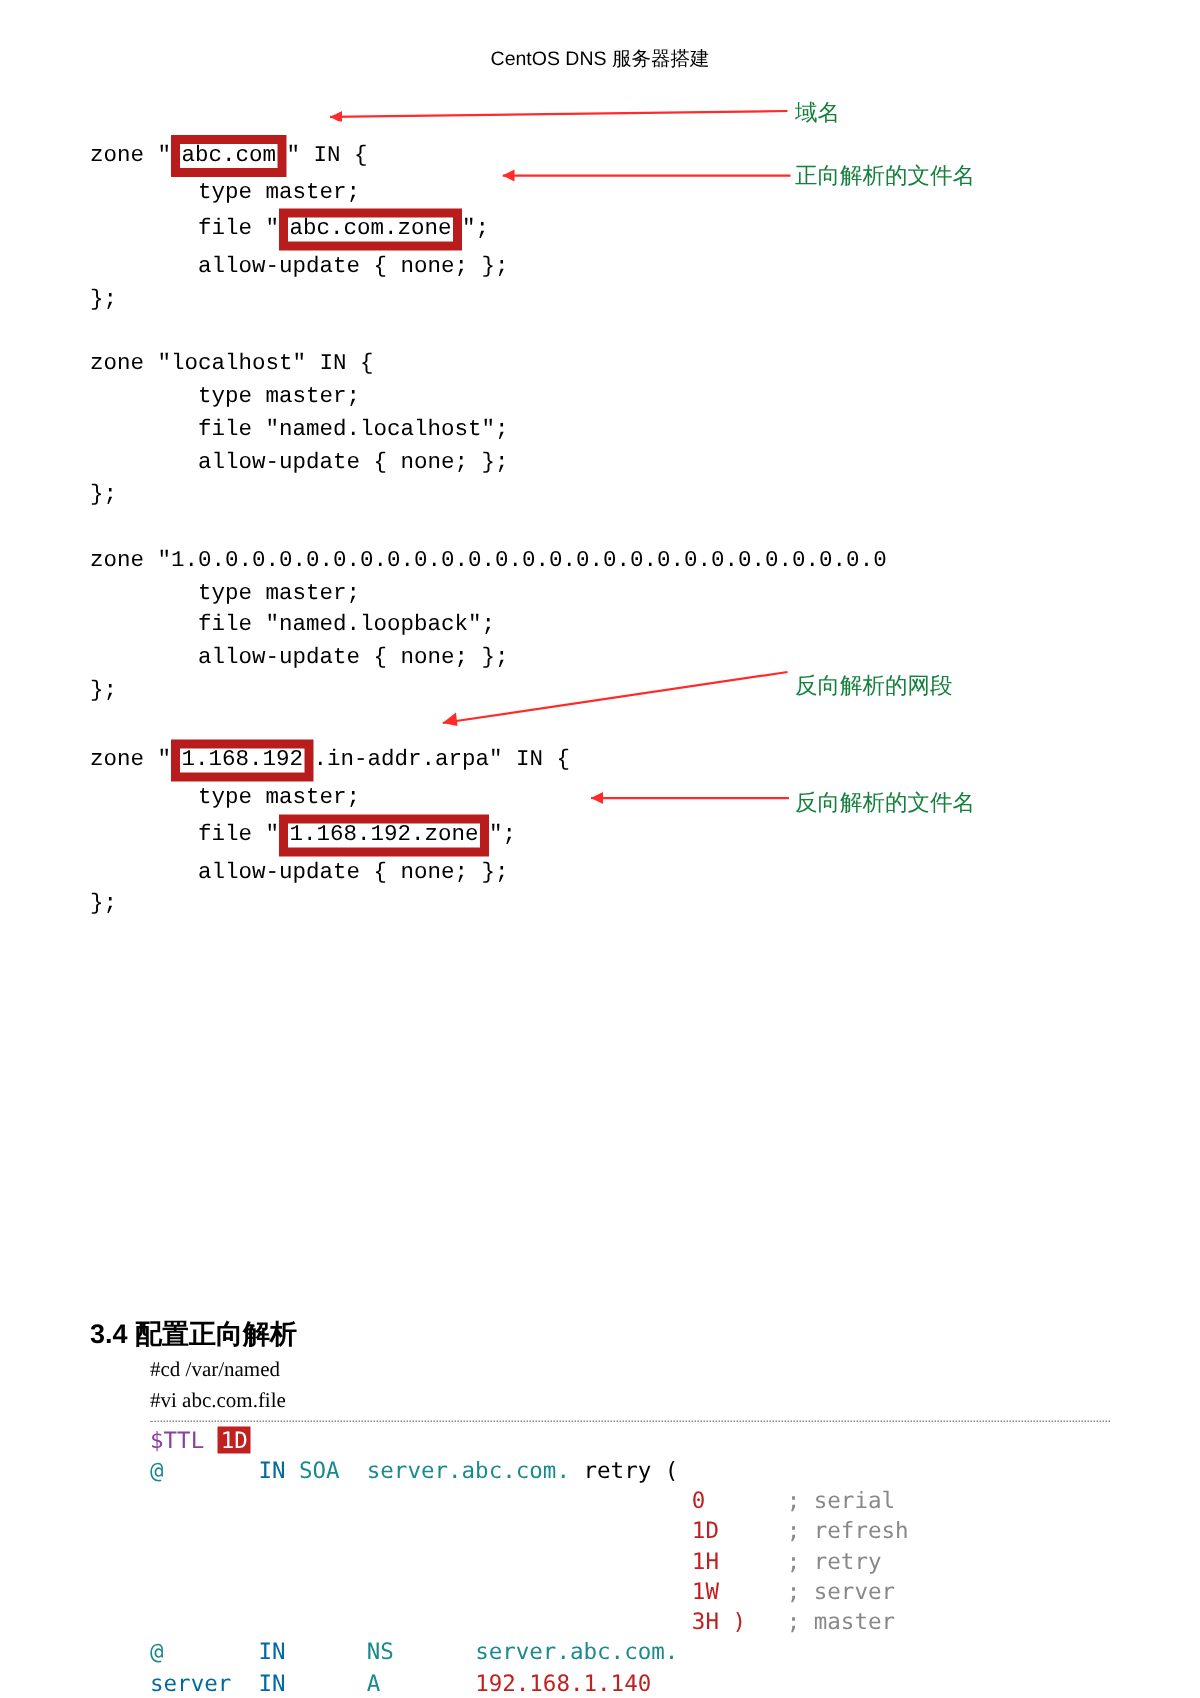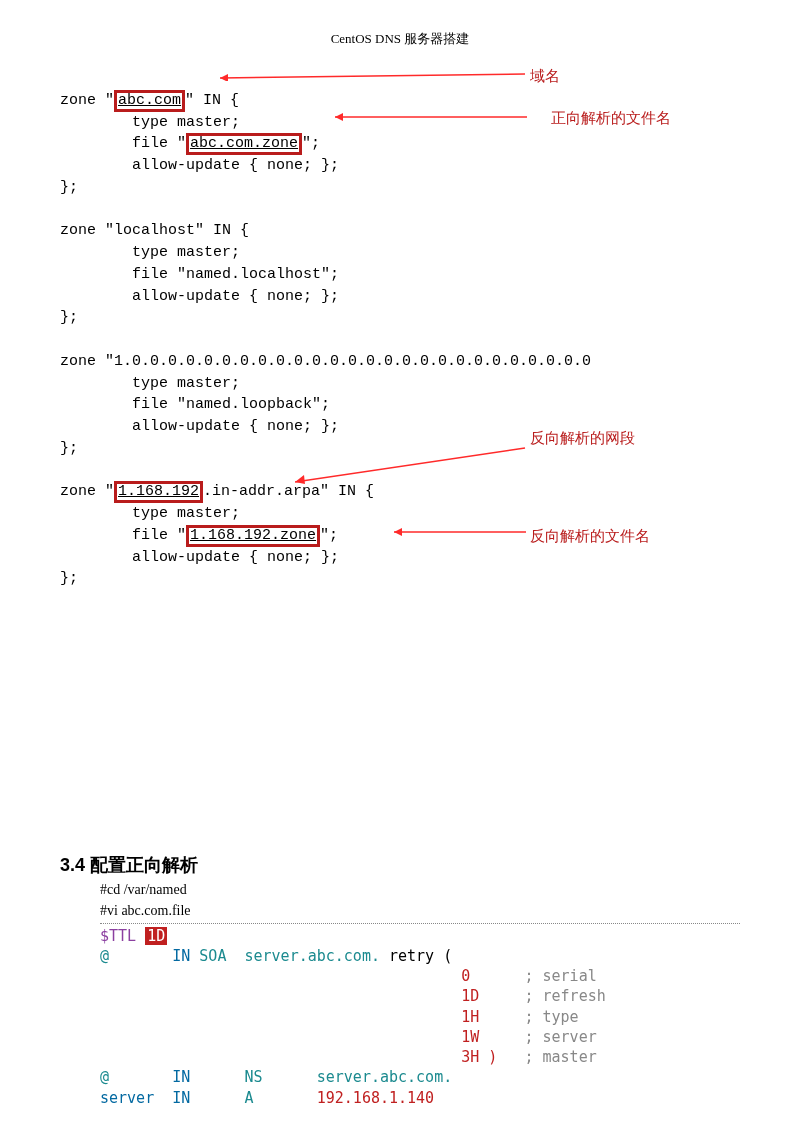--- a/index.html
+++ b/index.html
@@ -14,43 +14,42 @@
     width: 800px;
     padding: 30px 60px 40px 60px;
     box-sizing: border-box;
     position: relative;
   }
   .doc-title {
     text-align: center;
     font-size: 13px;
     color: #000;
     margin-bottom: 20px;
-    font-family: Liberation Serif, serif;
+    font-family: Liberation Sans, sans-serif;
   }
   .config-block {
     font-family: "Courier New", monospace;
     font-size: 15px;
     line-height: 1.45;
     white-space: pre;
     color: #000;
     position: relative;
     margin-left: 0px;
   }
   .hlbox {
-    border: 3px solid #b91c1c;
+    border: 6px solid #b91c1c;
     padding: 0px 1px;
     display: inline-block;
     line-height: 1.05;
-    text-decoration: underline;
   }
   .annotation {
     position: absolute;
     font-family: "SimSun", "宋体", serif;
     font-size: 15px;
-    color: #b91c1c;
+    color: #15803d;
   }
   .arrow-svg {
     position: absolute;
     pointer-events: none;
   }
   .section-heading {
     font-family: "SimHei", "黑体", sans-serif;
     font-size: 18px;
     font-weight: bold;
     margin-top: 45px;
@@ -106,22 +105,22 @@
 <span>        allow-update { none; };</span>
 <span>};</span>
 
 <span><span>zone </span><span>"</span><span class="hlbox">1.168.192</span><span>.in-addr.arpa" IN {</span></span>
 <span>        type master;</span>
 <span><span>        file "</span><span class="hlbox">1.168.192.zone</span><span>";</span></span>
 <span>        allow-update { none; };</span>
 <span>};</span>
 
 <div class="annotation" style="left:470px; top:-2px;">域名</div>
-<div class="annotation" style="left:491px; top:40px;">正向解析的文件名</div>
-<div class="annotation" style="left:470px; top:360px;text-align:center;">反向解析的网段</div>
+<div class="annotation" style="left:470px; top:40px;">正向解析的文件名</div>
+<div class="annotation" style="left:470px; top:380px;text-align:center;">反向解析的网段</div>
 <div class="annotation" style="left:470px; top:458px;">反向解析的文件名</div>
 
 <svg class="arrow-svg" style="left:160px; top:3px;" width="310" height="10">
         <line x1="0" y1="7" x2="305" y2="3" stroke="#ff2a2a" stroke-width="1.5"></line>
         <polygon points="0,7 8,3 8,11" fill="#ff2a2a"></polygon>
       </svg>
 <svg class="arrow-svg" style="left:275px; top:45px;" width="195" height="8">
         <line x1="0" y1="4" x2="192" y2="4" stroke="#ff2a2a" stroke-width="1.5"></line>
         <polygon points="0,4 8,0 8,8" fill="#ff2a2a"></polygon>
       </svg>
@@ -139,21 +138,21 @@
 
   <div class="cmds">
     <div>#cd /var/named</div>
     <div>#vi abc.com.file</div>
   </div>
 
   <div class="zone-file"><span class="c-purple">$TTL </span><span class="hl-red-bg">1D</span>
 <span class="c-teal">@</span>       <span class="c-olive">IN</span> <span class="c-teal">SOA</span>  <span class="c-teal">server.abc.com.</span> <span class="c-black">retry (</span>
                                         <span class="c-red">0</span>      <span class="c-gray">; serial</span>
                                         <span class="c-red">1D</span>     <span class="c-gray">; refresh</span>
-                                        <span class="c-red">1H</span>     <span class="c-gray">; type</span>
+                                        <span class="c-red">1H</span>     <span class="c-gray">; retry</span>
                                         <span class="c-red">1W</span>     <span class="c-gray">; server</span>
                                         <span class="c-red">3H )</span>   <span class="c-gray">; master</span>
 <span class="c-teal">@</span>       <span class="c-olive">IN</span>      <span class="c-teal">NS</span>      <span class="c-teal">server.abc.com.</span>
 <span class="c-olive">server</span>  <span class="c-olive">IN</span>      <span class="c-teal">A</span>       <span class="c-red">192.168.1.140</span>
                   
               </div>
 
 </div>
 
 </body></html>

